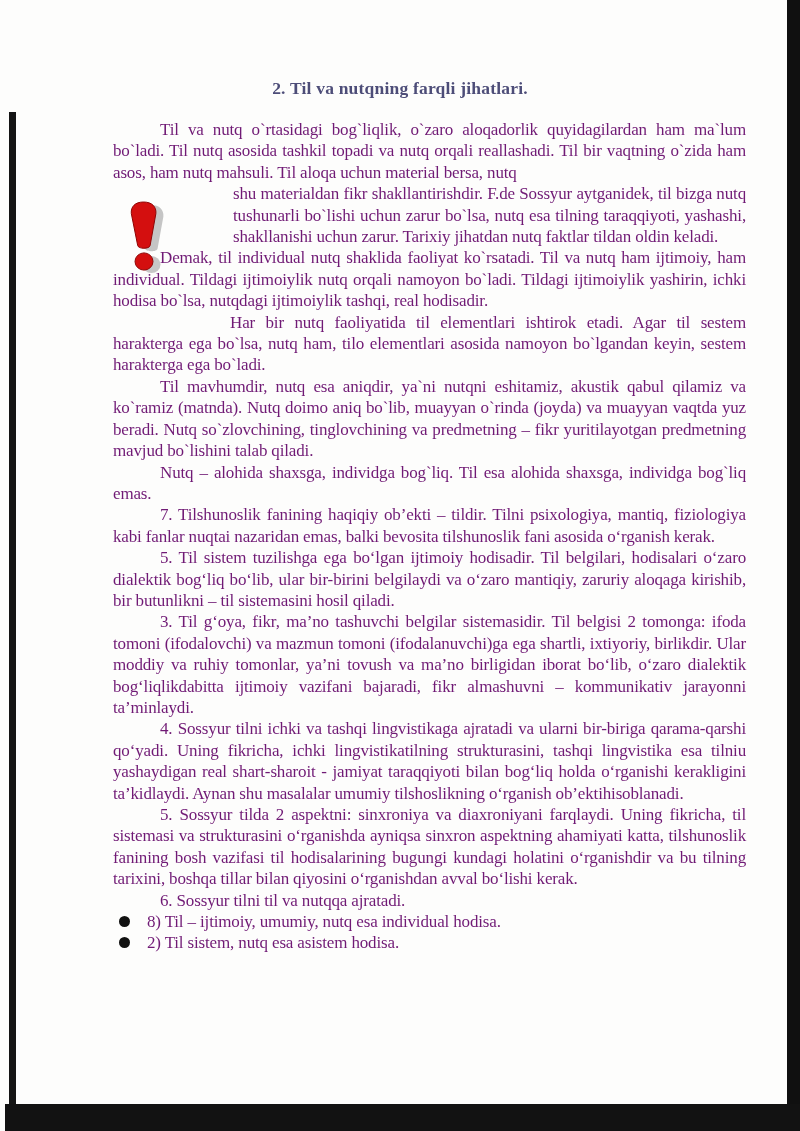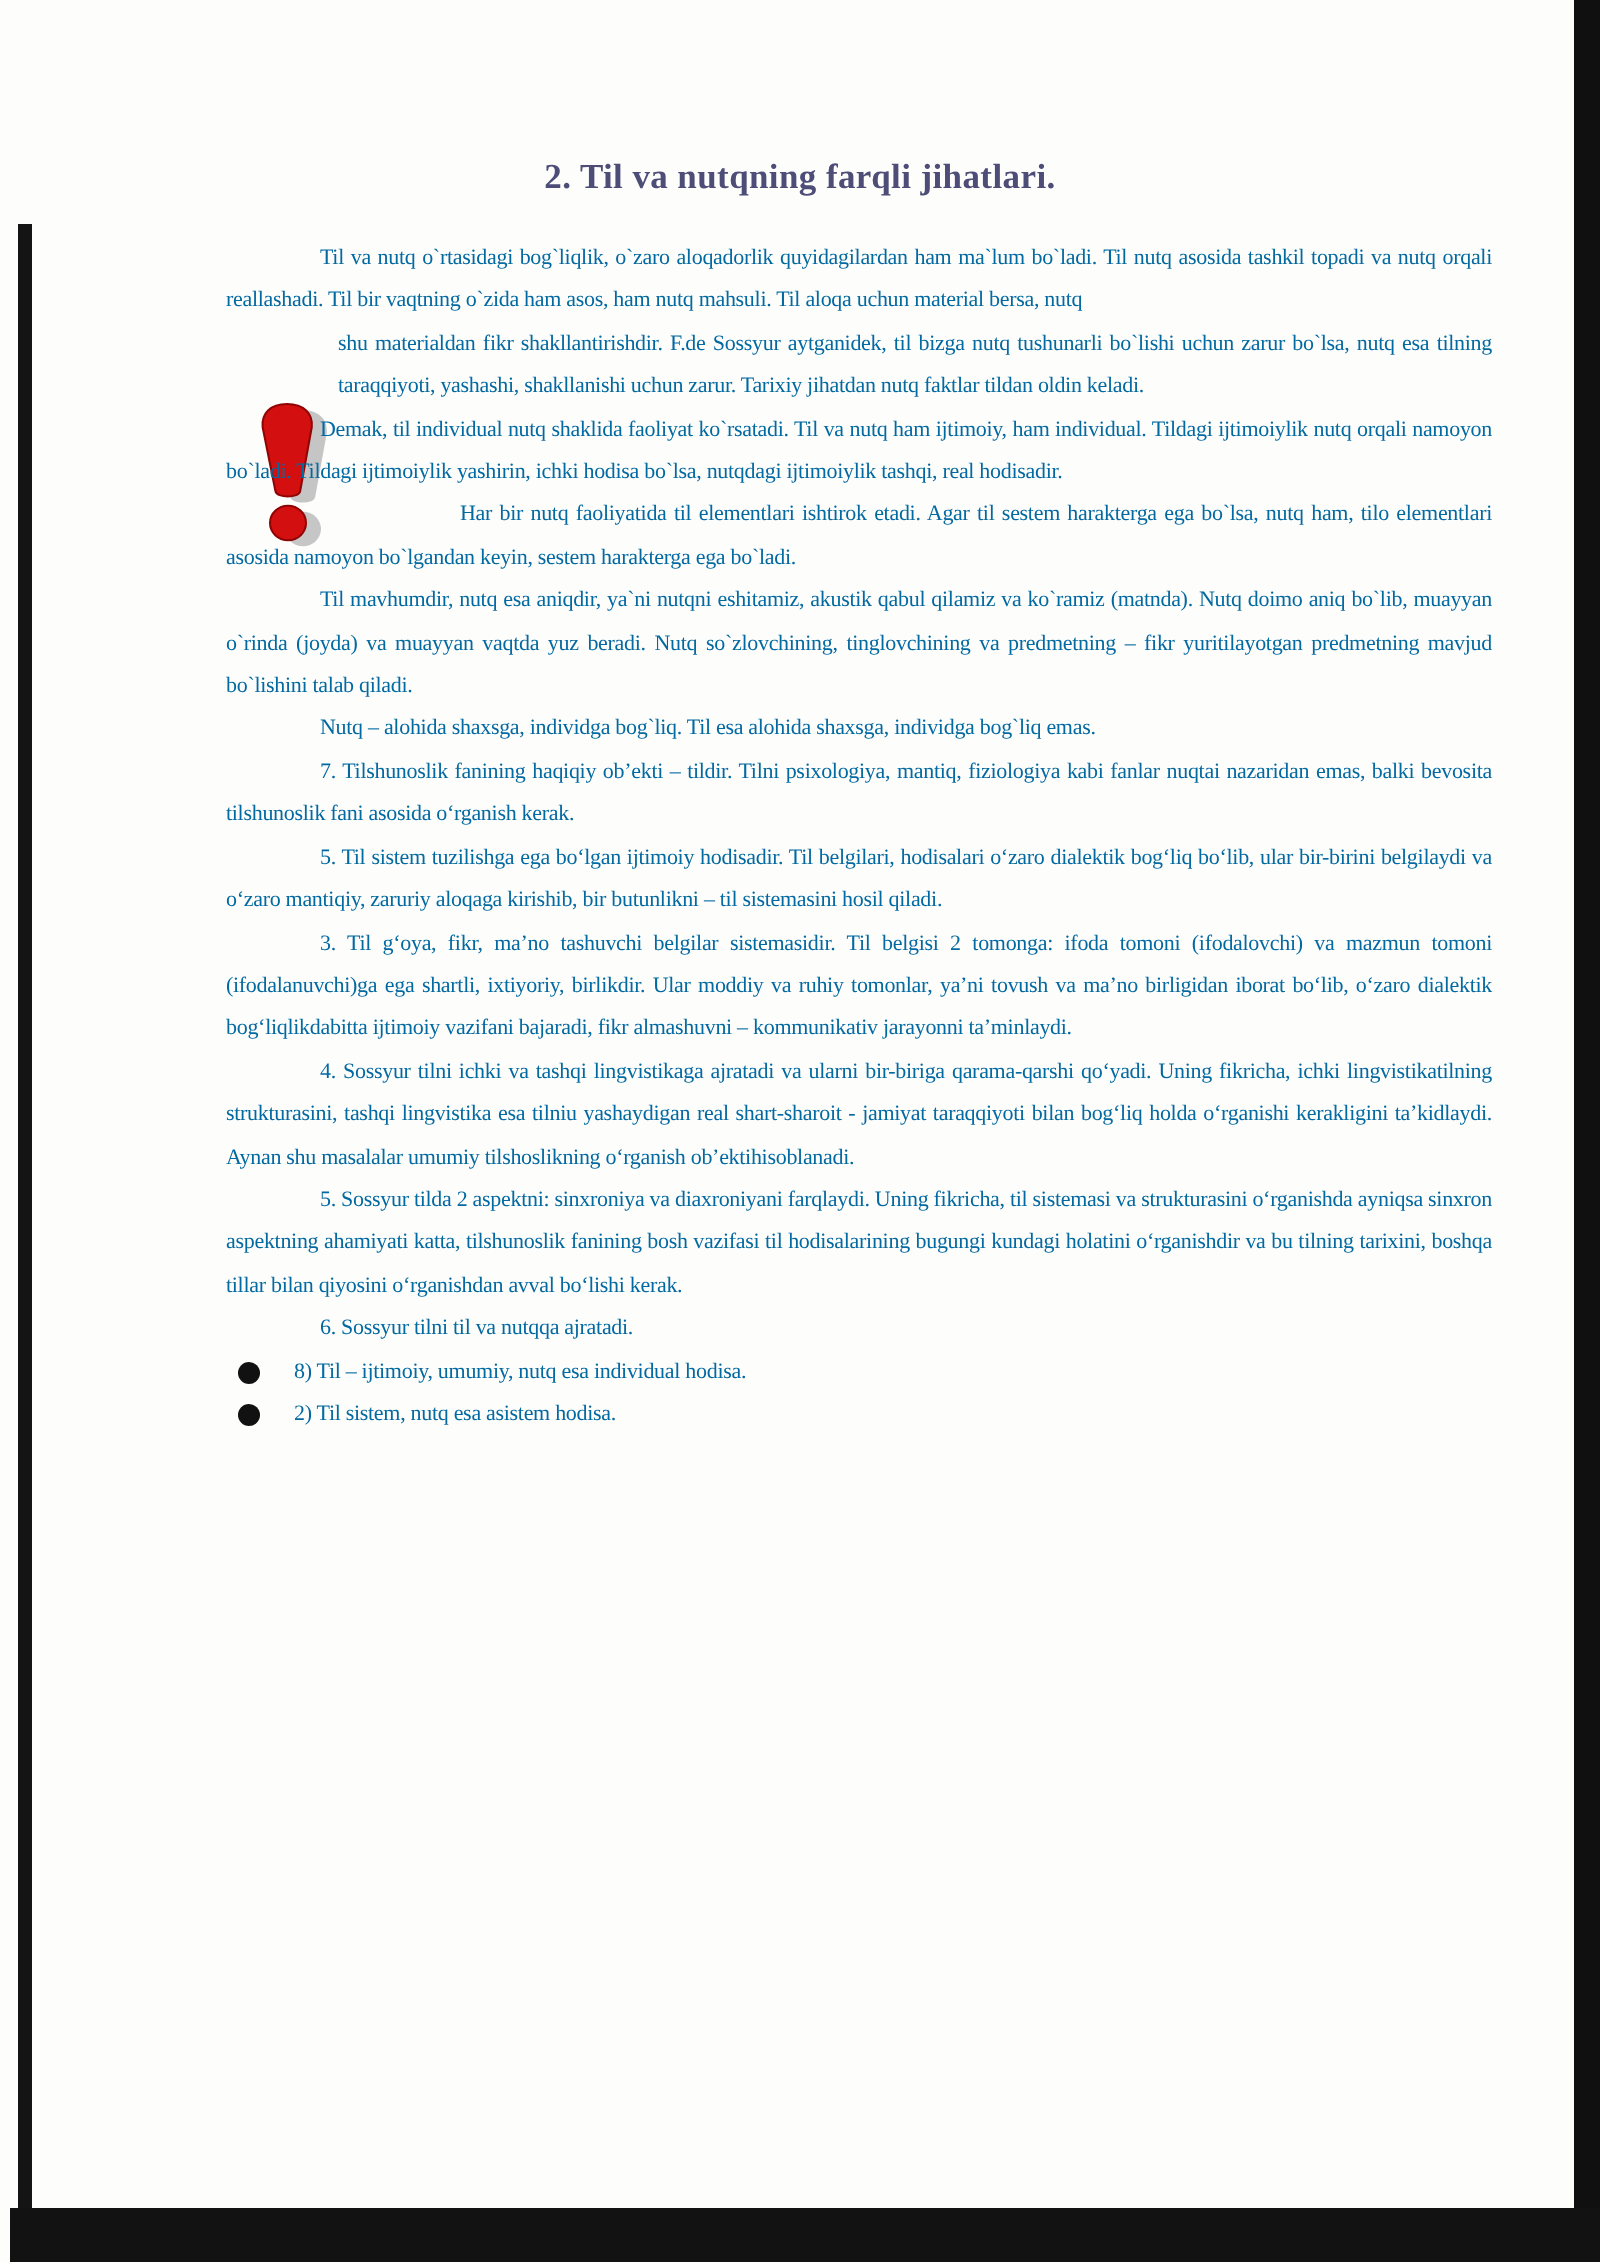--- a/index.html
+++ b/index.html
@@ -17,29 +17,29 @@
 
   .title{
     position:absolute;top:78px;left:0;width:100%;
     text-align:center;
     font-size:17.5px;font-weight:bold;
     color:#4d4d78;
     letter-spacing:.2px;
   }
   .content{
     position:absolute;left:113px;top:119px;width:633px;
-    font-size:11px;line-height:21.4px;
-    color:#0369a1;
+    font-size:17px;line-height:21.4px;
+    color:#701a75;
     text-align:justify;
     letter-spacing:-0.15px;
   }
   .para{margin:0;text-align:justify;}
   .indent{text-indent:47px;}
   .indent-lg{text-indent:117px;}
-  .beside-icon{margin-left:56px;}
+  .beside-icon{margin-left:120px;}
 
   .excl-icon{position:absolute;left:128px;top:201px;width:42px;height:74px;}
 
   .bullet-row{position:relative;padding-left:34px;margin:0;}
   .bullet-dot{
     position:absolute;left:6px;top:5px;
     width:11px;height:11px;border-radius:50%;
     background:#111111;
   }
 </style>

